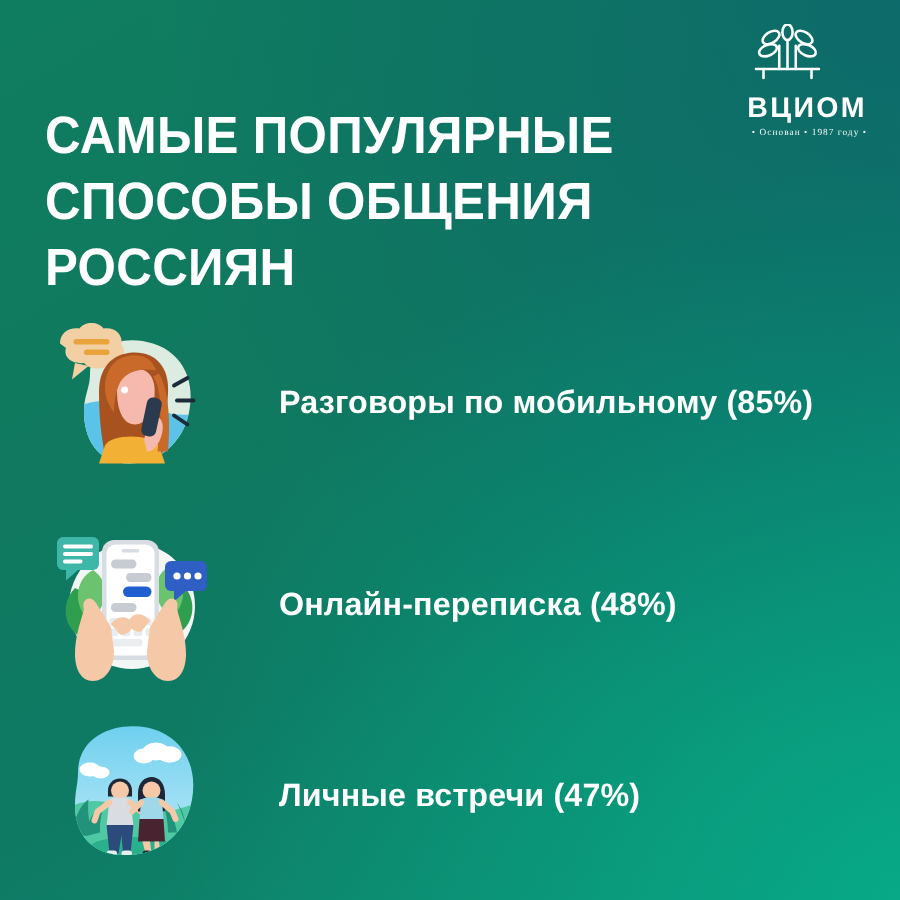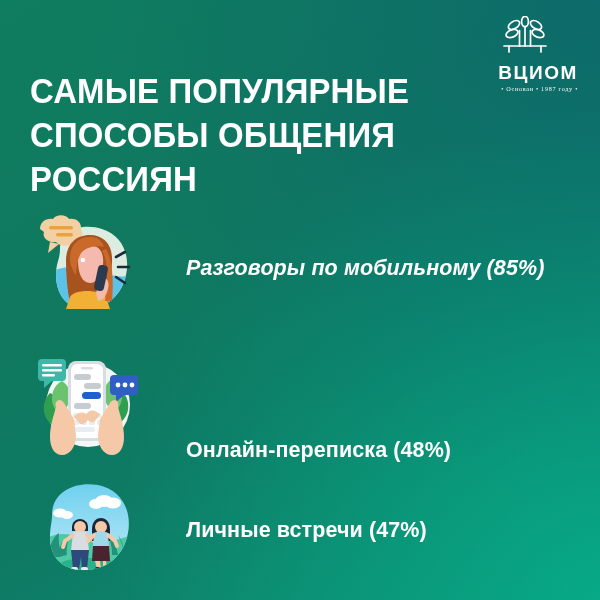--- a/index.html
+++ b/index.html
@@ -70,22 +70,22 @@
 
   
   .row {
     position: absolute;
     left: 0;
     width: 600px;
     height: 120px;
     display: flex;
     align-items: center;
   }
-  #row-0 { top: 208px; font-style: italic; }
-  #row-1 { top: 343px; align-items: flex-end; }
+  #row-0 { top: 208px; }
+  #row-1 { top: 343px; }
   #row-2 { top: 470px; }
 
   .row-art {
     position: relative;
     width: 120px;
     height: 118px;
     margin-left: 26px;
     flex: 0 0 120px;
   }
   .row-label {

